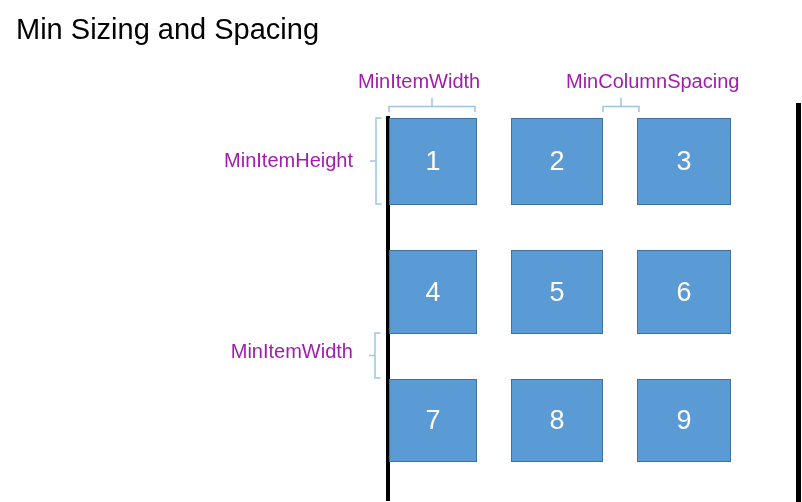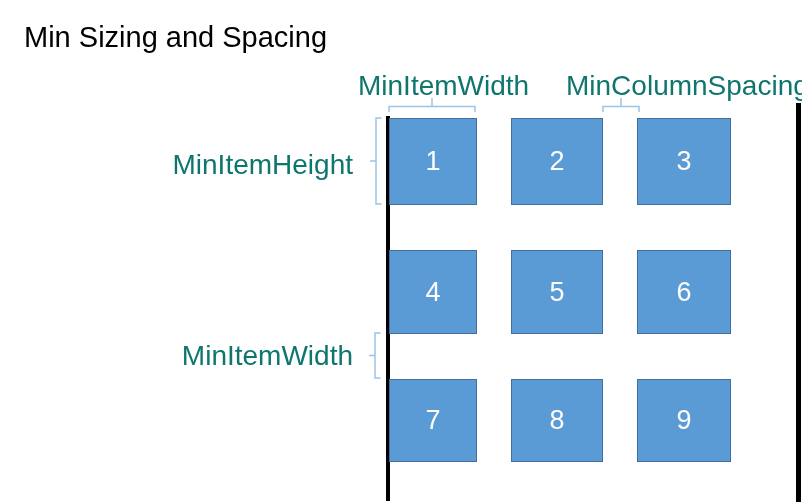--- a/index.html
+++ b/index.html
@@ -6,30 +6,30 @@
   .stage{
     position:relative;
     width:802px;height:502px;
     background:#ffffff;
     overflow:hidden;
     font-family:"Liberation Sans", sans-serif;
   }
   .title{
     position:absolute;
     left:13px;top:10px;
-    margin:11px;
+    margin:3px;
     font-size:29px;
     font-weight:400;
     color:#000000;
     white-space:nowrap;
   }
   .lbl{
     position:absolute;
-    font-size:28px;
-    color:#0f766e;
+    font-size:20px;
+    color:#a21caf;
     white-space:nowrap;
     line-height:1.15;
   }
   .lbl-miw{left:358px;top:70px;}
   .lbl-mcs{left:566px;top:70px;}
   .lbl-side{left:0;width:353px;text-align:right;}
   .lbl-mih{top:149px;}
   .lbl-mrs{top:340px;}
   .brace{position:absolute;}
   .brace path{

